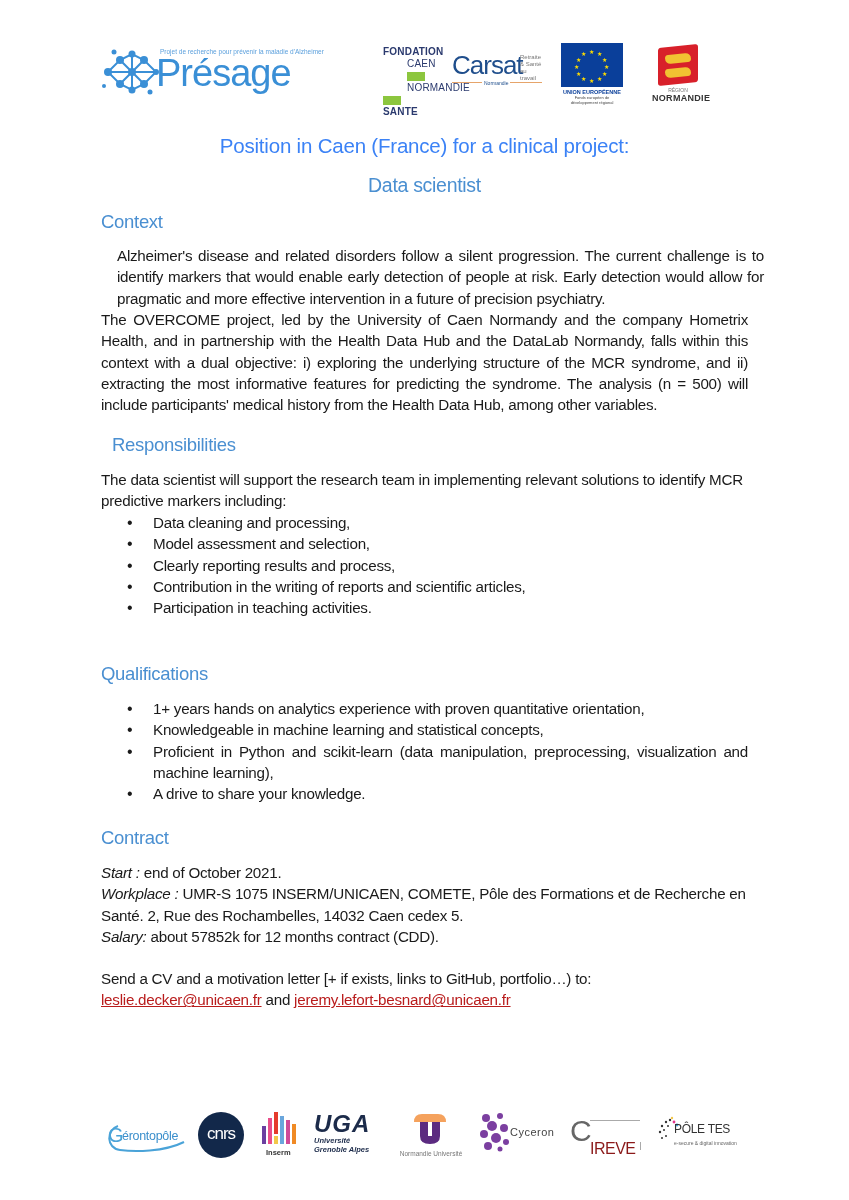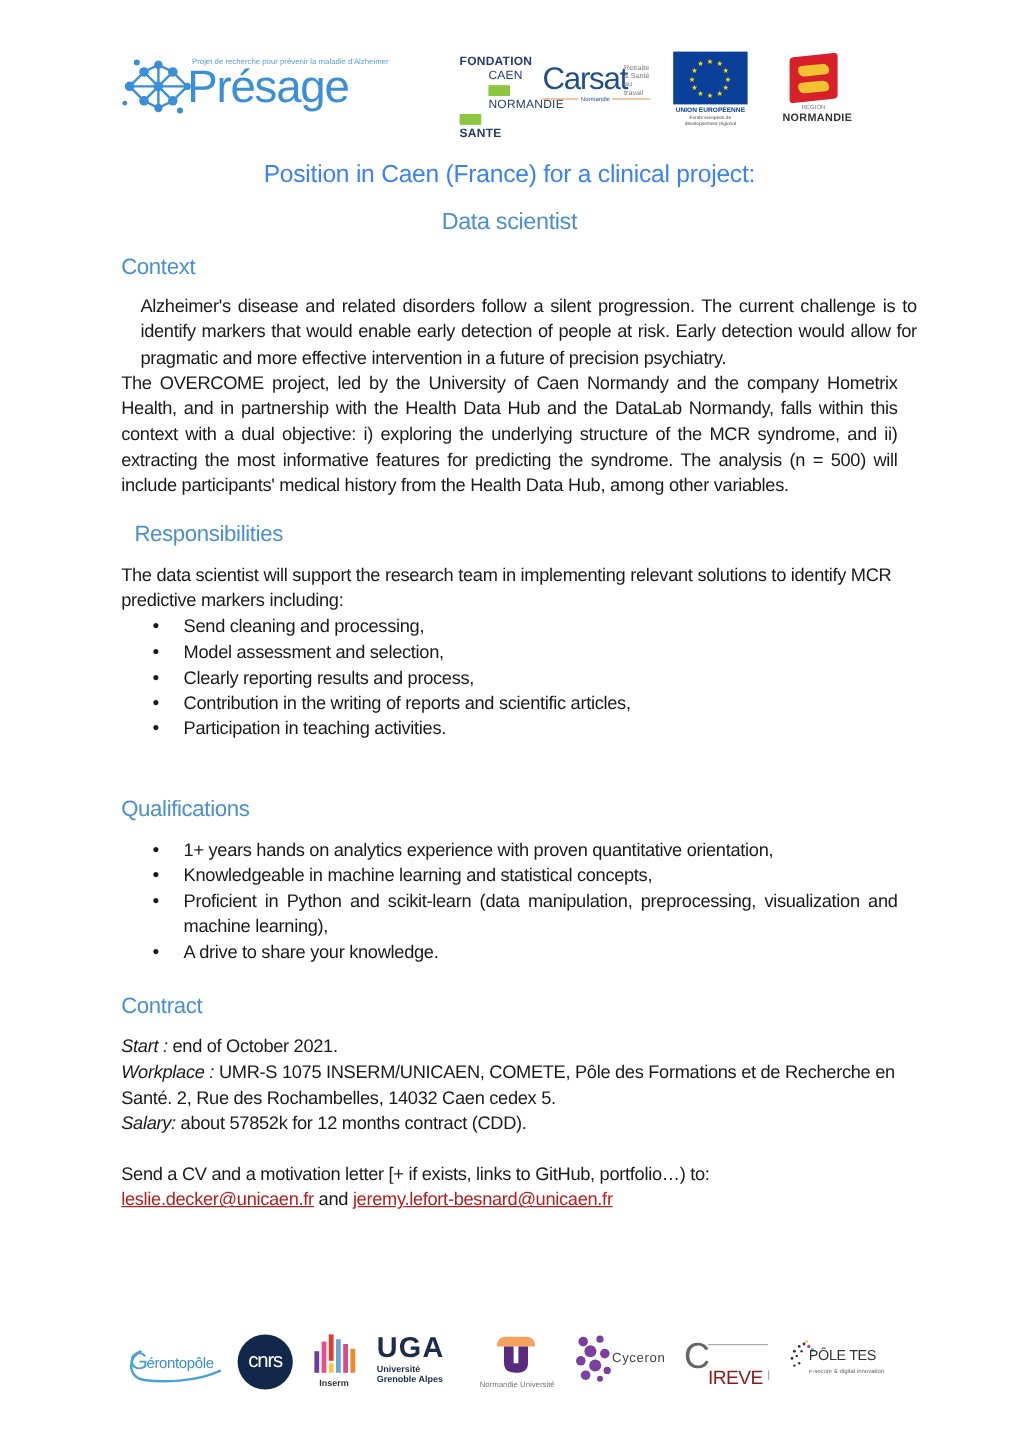--- a/index.html
+++ b/index.html
@@ -116,21 +116,21 @@
 <div class="abs title" style="left:0; width:849px; top:134px; text-align:center;">Position in Caen (France) for a clinical project:</div>
 <div class="abs h2" style="left:0; width:849px; top:174px; text-align:center; font-size:19.5px;">Data scientist</div>
 
 <div class="abs h2" style="left:101px; top:211px;">Context</div>
 <div class="abs body-text just" style="left:101px; top:245px; width:647px;margin-left:16px;">Alzheimer's disease and related disorders follow a silent progression. The current challenge is to identify markers that would enable early detection of people at risk. Early detection would allow for pragmatic and more effective intervention in a future of precision psychiatry.</div>
 <div class="abs body-text just" style="left:101px; top:309px; width:647px;">The OVERCOME project, led by the University of Caen Normandy and the company Hometrix Health, and in partnership with the Health Data Hub and the DataLab Normandy, falls within this context with a dual objective: i) exploring the underlying structure of the MCR syndrome, and ii) extracting the most informative features for predicting the syndrome. The analysis (n = 500) will include participants' medical history from the Health Data Hub, among other variables.</div>
 
 <div class="abs h2" style="left:112px; top:434px;">Responsibilities</div>
 <div class="abs body-text" style="left:101px; top:469px; width:650px;">The data scientist will support the research team in implementing relevant solutions to identify MCR predictive markers including:</div>
 <ul class="abs bullets body-text" style="left:101px; top:512px; width:647px;">
-  <li>Send cleaning and processing,</li>
+  <li>Data cleaning and processing,</li>
   <li>Model assessment and selection,</li>
   <li><span>Clearly reporting results and process,</span><br></li>
   <li>Contribution in the writing of reports and scientific articles,</li>
   <li>Participation in teaching activities.</li>
 </ul>
 
 <div class="abs h2" style="left:101px; top:663px;">Qualifications</div>
 <ul class="abs bullets body-text just" style="left:101px; top:698px; width:647px;">
   <li>1+ years hands on analytics experience with proven quantitative orientation,</li>
   <li>Knowledgeable in machine learning and statistical concepts,</li>
@@ -168,21 +168,21 @@
     <span style="position:absolute; left:10px; top:6px; width:4px; height:26px; background:#e94e8a;"></span>
     <span style="position:absolute; left:16px; top:0px; width:4px; height:22px; background:#e53b2c;"></span>
     <span style="position:absolute; left:16px; top:24px; width:4px; height:8px; background:#f3c74a;"></span>
     <span style="position:absolute; left:22px; top:4px; width:4px; height:28px; background:#6aa6dc;"></span>
     <span style="position:absolute; left:28px; top:8px; width:4px; height:24px; background:#d04a98;"></span>
     <span style="position:absolute; left:34px; top:12px; width:4px; height:20px; background:#f08a24;"></span>
   </div>
   <div style="font-size:7.5px; font-weight:bold; color:#333; margin-left:8px;">Inserm</div>
 </div>
 
-<div class="bl" style="left:314px; width:66px;">
+<div class="bl" style="left:314px; width:66px;font-style:italic;">
   <div style="font-size:24px; font-weight:bold; color:#1c2b4a; letter-spacing:1px; line-height:24px;">UGA</div>
   <div style="font-size:7.5px; font-weight:bold; color:#1c2b4a; line-height:9px;">Université</div>
   <div style="font-size:7.5px; font-weight:bold; color:#1c2b4a; line-height:9px;">Grenoble Alpes</div>
 </div>
 
 <div class="bl" style="left:394px; width:74px;">
   <svg width="40" height="34" viewBox="0 0 40 34" style="margin-left:16px;">
     <path d="M4 10 Q4 2 12 2 L28 2 Q36 2 36 10 L28 10 L12 10 Z" fill="#f5a25d"></path>
     <path d="M10 10 L10 24 Q10 32 20 32 Q30 32 30 24 L30 10 L22 10 L22 24 L18 24 L18 10 Z" fill="#5b2a80"></path>
   </svg>

